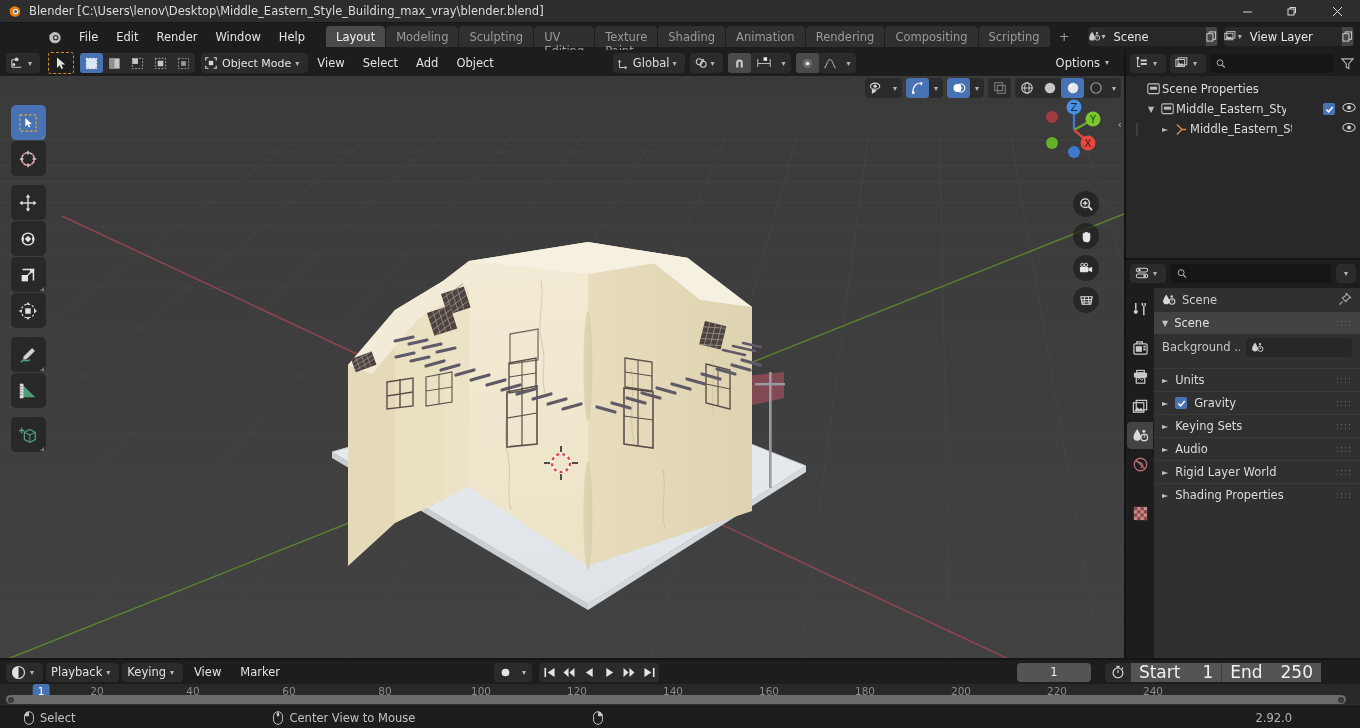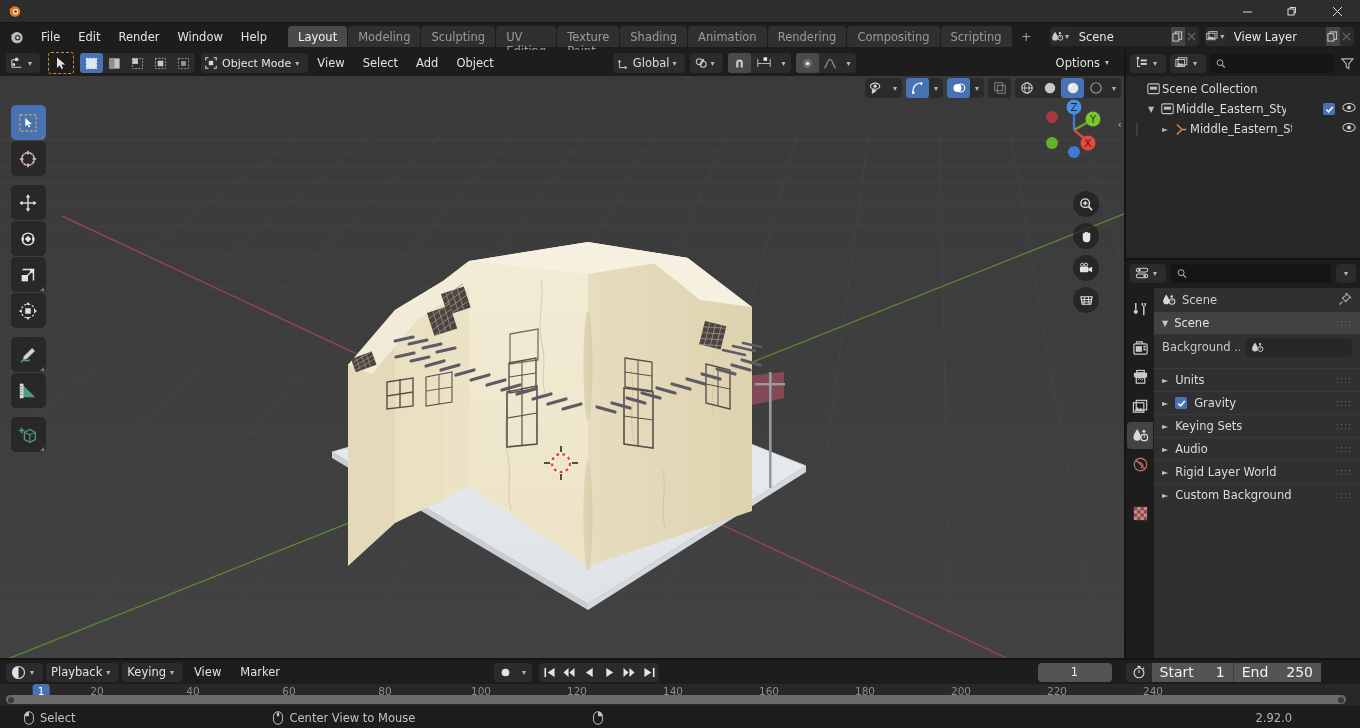--- a/index.html
+++ b/index.html
@@ -22,21 +22,21 @@
   }
   .titlebar .blender-logo { width: 14px; height: 14px; margin: 0 7px 0 8px; flex: none; }
   .titlebar .title-text { font-size: 11.5px; color: #dcdcdc; white-space: nowrap; }
   .win-btns { margin-left: auto; display: flex; height: 23px; }
   .win-btn { width: 45px; height: 23px; display: flex; align-items: center; justify-content: center; color: #d8d8d8; }
   .win-btn svg { display: block; }
 
   
   .topbar {
     position: absolute; left: 0; top: 23px; width: 1360px; height: 27px;
-    background: #1d1d1d; display: flex; align-items: center;
+    background: #1d1d1d; display: flex; align-items: center; padding-left: 38px;
   }
   .tb-logo { width: 22px; height: 22px; margin: 0 4px 0 6px; flex: none; display:flex; align-items:center; justify-content:center;}
   .menu-item {
     padding: 3px 9px; font-size: 11.5px; color: #e4e4e4; border-radius: 3px; line-height: 14px;
   }
   .wsp-tabs { display: flex; align-items: center; margin-left: 12px; gap: 1px; }
   .wsp-tab {
     padding: 4px 10px 5px; font-size: 11.5px; color: #9a9a9a;
     background: #303030; border-radius: 4px 4px 0 0; line-height: 14px; height: 21px;
   }
@@ -169,21 +169,21 @@
   .tl-menu { padding: 0 8px; height: 19px; line-height: 19px; font-size: 11.5px; color: #e2e2e2; }
   .tl-drop { display: flex; align-items: center; background: #2b2b2b; border-radius: 4px; height: 19px; padding: 0 5px; gap: 4px; font-size: 11.5px; color: #e2e2e2; }
   .tl-rec { display: flex; align-items: center; background: #2b2b2b; border-radius: 4px; height: 19px; }
   .tl-transport { display: flex; background: #2b2b2b; border-radius: 4px; height: 19px; margin-left: 4px; }
   .tp-btn { width: 20px; height: 19px; display: flex; align-items: center; justify-content: center; }
   .frame-field {
     width: 74px; height: 19px; background: #545454; border-radius: 4px;
     display: flex; align-items: center; justify-content: center; font-size: 11.5px; color: #f0f0f0;
   }
   .range-grp { display: flex; align-items: center; background: #2b2b2b; border-radius: 4px; height: 19px; }
-  .range-fld { display: flex; align-items: center; height: 19px; background: #545454; padding: 0 8px; gap: 22px; font-size: 14px; color: #f0f0f0; }
+  .range-fld { display: flex; align-items: center; height: 19px; background: #545454; padding: 0 8px; gap: 22px; font-size: 17px; color: #f0f0f0; }
   .tl-body {
     position: absolute; left: 0; top: 684px; width: 1360px; height: 22px;
     background: #282828; overflow: hidden;
   }
   .tl-tick { position: absolute; top: 1px; font-size: 10.5px; color: #8c8c8c; transform: translateX(-50%); }
   .tl-playhead {
     position: absolute; top: 0px; height: 15px; background: #4772b3; border-radius: 3px;
     padding: 0 5px; font-size: 10.5px; color: #fff; line-height: 15px; transform: translateX(-50%);
   }
   .tl-scroll { position: absolute; left: 6px; right: 14px; bottom: 2px; height: 9px; background: #6b6b6b; border-radius: 5px; }
@@ -209,20 +209,21 @@
 
 <div class="app">
 
   <div class="titlebar">
     <svg class="blender-logo" viewBox="0 0 24 24">
       <circle cx="12" cy="13" r="9" fill="#e87d0d"></circle>
       <circle cx="13" cy="13" r="4.5" fill="#fff"></circle>
       <circle cx="13" cy="13" r="2.6" fill="#265787"></circle>
       <path d="M2 9 L11 4 L13 7 L5 11 Z" fill="#e87d0d"></path>
     </svg>
+    <span class="title-text">Blender [C:\Users\lenov\Desktop\Middle_Eastern_Style_Building_max_vray\blender.blend]</span>
     <div class="win-btns">
       <div class="win-btn">
         <svg width="11" height="11" viewBox="0 0 11 11">
             <line x1="1" y1="6" x2="10" y2="6" stroke="#d8d8d8" stroke-width="1"></line>
           </svg>
       </div>
       <div class="win-btn">
         <svg width="11" height="11" viewBox="0 0 11 11">
           <rect x="1" y="3" width="6" height="6" fill="none" stroke="#d8d8d8" stroke-width="1"></rect>
           <path d="M3 3 V1.5 H8.5 V7 H7" fill="none" stroke="#d8d8d8" stroke-width="1"></path>
@@ -899,21 +900,21 @@
 
   <div class="outliner">
     <div class="ol-row">
       <span class="tri"></span>
       <span class="olicon">
         <svg width="13" height="12" viewBox="0 0 14 13">
             <rect x="0.8" y="1" width="12.4" height="10.5" rx="1.5" fill="none" stroke="#bdbdbd" stroke-width="1.2"></rect>
             <rect x="3.2" y="4" width="7.6" height="3.2" fill="#bdbdbd"></rect>
           </svg>
       </span>
-      <span class="lbl">Scene Collection</span>
+      <span class="lbl">Scene Properties</span>
     </div>
     <div class="ol-row">
       <span class="ol-indent"></span>
       <span class="tri">▼</span>
       <span class="olicon">
         <svg width="13" height="12" viewBox="0 0 14 13">
             <rect x="0.8" y="1" width="12.4" height="10.5" rx="1.5" fill="none" stroke="#bdbdbd" stroke-width="1.2"></rect>
             <rect x="3.2" y="4" width="7.6" height="3.2" fill="#bdbdbd"></rect>
           </svg>
       </span>
@@ -1107,21 +1108,21 @@
       <span>Audio</span>
       <span class="grip">::::</span>
     </div>
     <div class="panel-closed">
       <span class="tri" style="font-size:8px;color:#c4c4c4;">►</span>
       <span>Rigid Layer World</span>
       <span class="grip">::::</span>
     </div>
     <div class="panel-closed">
       <span class="tri" style="font-size:8px;color:#c4c4c4;">►</span>
-      <span>Custom Background</span>
+      <span>Shading Properties</span>
       <span class="grip">::::</span>
     </div>
   </div>
 
   <div class="tl-header">
     <div class="tl-drop">
       <svg width="15" height="15" viewBox="0 0 16 16">
         <circle cx="8" cy="8" r="6.4" fill="none" stroke="#cfcfcf" stroke-width="1.3"></circle>
         <path d="M8 1.6 A6.4 6.4 0 0 0 8 14.4 Z" fill="#e2e2e2"></path>
       </svg>

